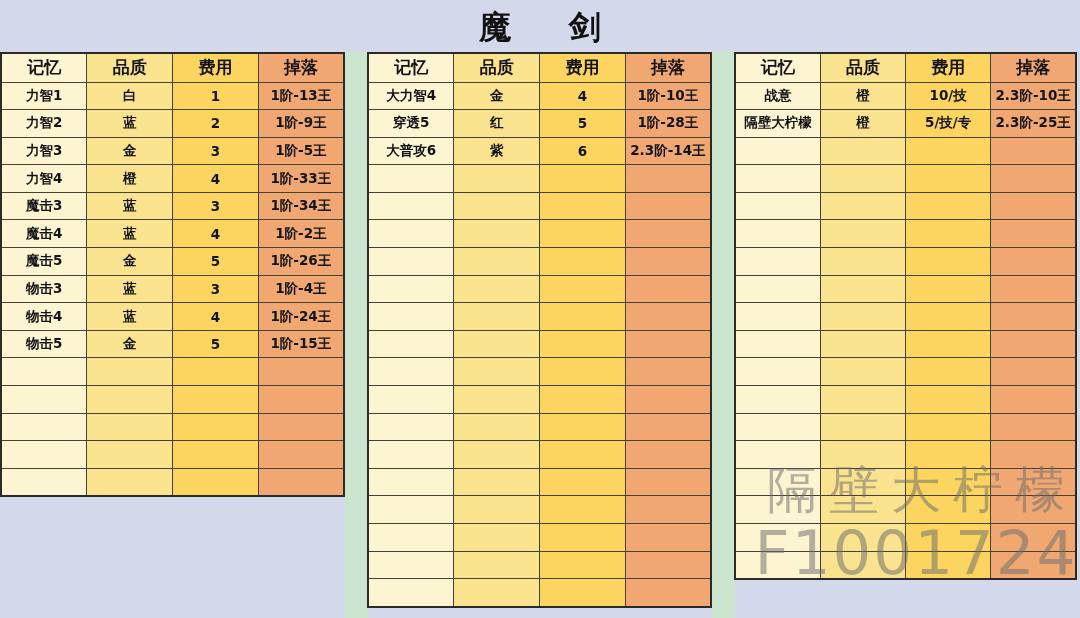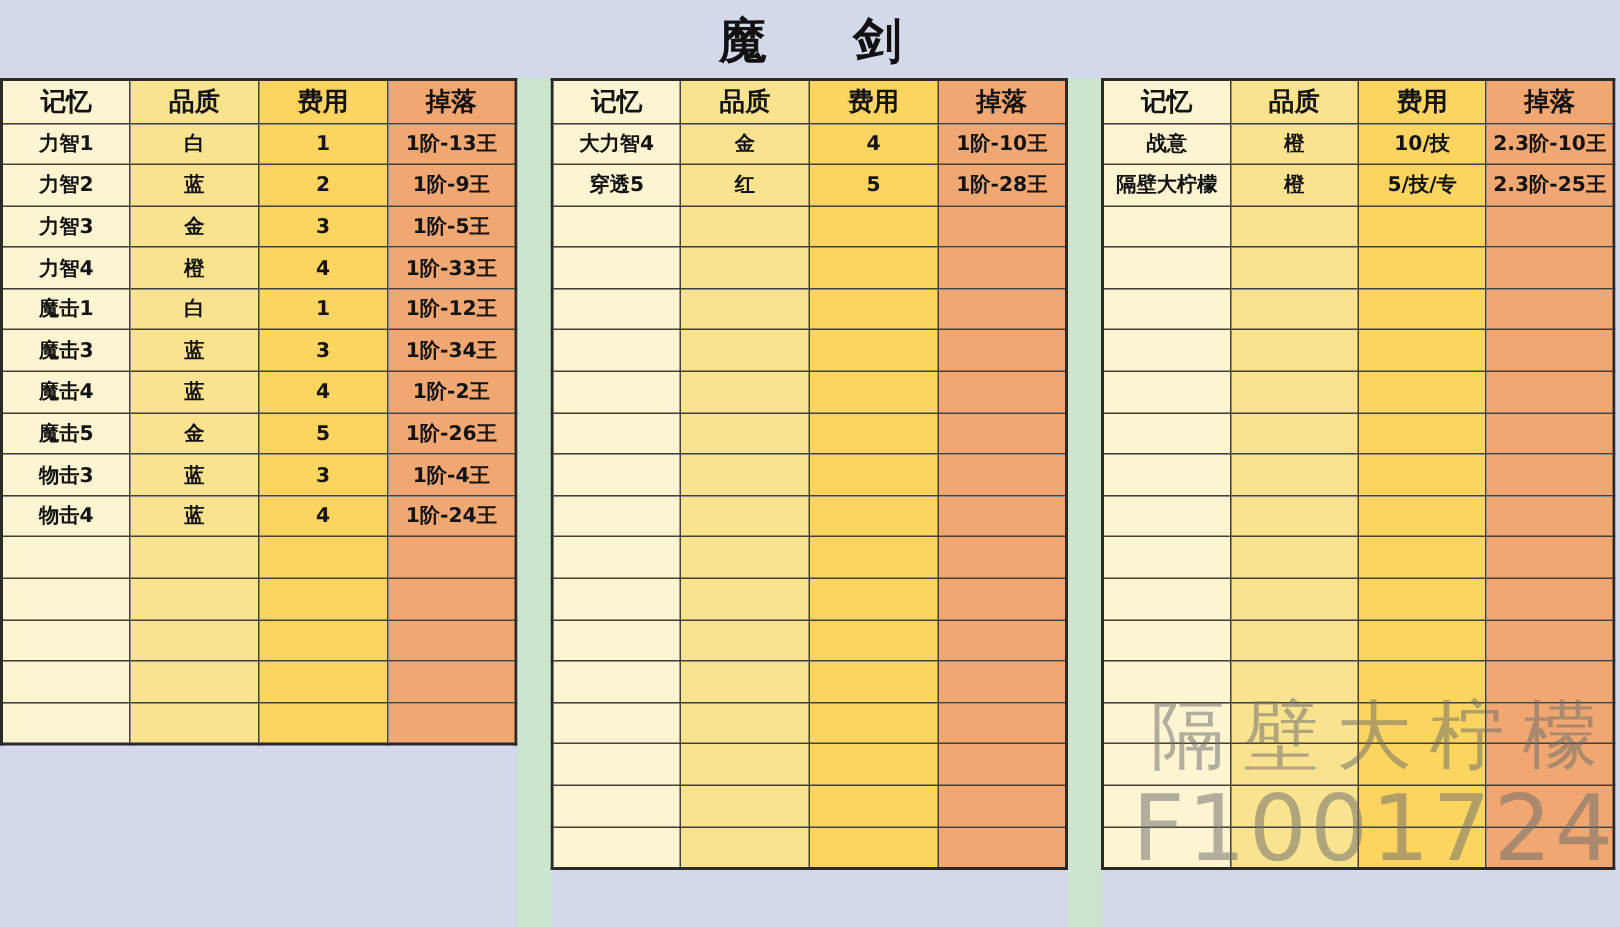--- a/index.html
+++ b/index.html
@@ -95,26 +95,20 @@
           <td class="c2">3</td>
           <td class="c3">1阶-5王</td>
         </tr>
         <tr>
           <td class="c0">力智4</td>
           <td class="c1">橙</td>
           <td class="c2">4</td>
           <td class="c3">1阶-33王</td>
         </tr>
         <tr>
-          <td class="c0">魔击1</td>
-          <td class="c1">白</td>
-          <td class="c2">1</td>
-          <td class="c3">1阶-12王</td>
-        </tr>
-        <tr>
           <td class="c0">魔击3</td>
           <td class="c1">蓝</td>
           <td class="c2">3</td>
           <td class="c3">1阶-34王</td>
         </tr>
         <tr>
           <td class="c0">魔击4</td>
           <td class="c1">蓝</td>
           <td class="c2">4</td>
           <td class="c3">1阶-2王</td>
@@ -129,20 +123,26 @@
           <td class="c0">物击3</td>
           <td class="c1">蓝</td>
           <td class="c2">3</td>
           <td class="c3">1阶-4王</td>
         </tr>
         <tr>
           <td class="c0">物击4</td>
           <td class="c1">蓝</td>
           <td class="c2">4</td>
           <td class="c3">1阶-24王</td>
+        </tr>
+        <tr>
+          <td class="c0">物击5</td>
+          <td class="c1">金</td>
+          <td class="c2">5</td>
+          <td class="c3">1阶-15王</td>
         </tr>
         <tr>
           <td class="c0"></td>
           <td class="c1"></td>
           <td class="c2"></td>
           <td class="c3"></td>
         </tr>
         <tr>
           <td class="c0"></td>
           <td class="c1"></td>
@@ -185,20 +185,26 @@
           <td class="c0">大力智4</td>
           <td class="c1">金</td>
           <td class="c2">4</td>
           <td class="c3">1阶-10王</td>
         </tr>
         <tr>
           <td class="c0">穿透5</td>
           <td class="c1">红</td>
           <td class="c2">5</td>
           <td class="c3">1阶-28王</td>
+        </tr>
+        <tr>
+          <td class="c0">大普攻6</td>
+          <td class="c1">紫</td>
+          <td class="c2">6</td>
+          <td class="c3">2.3阶-14王</td>
         </tr>
         <tr>
           <td class="c0"></td>
           <td class="c1"></td>
           <td class="c2"></td>
           <td class="c3"></td>
         </tr>
         <tr>
           <td class="c0"></td>
           <td class="c1"></td>

